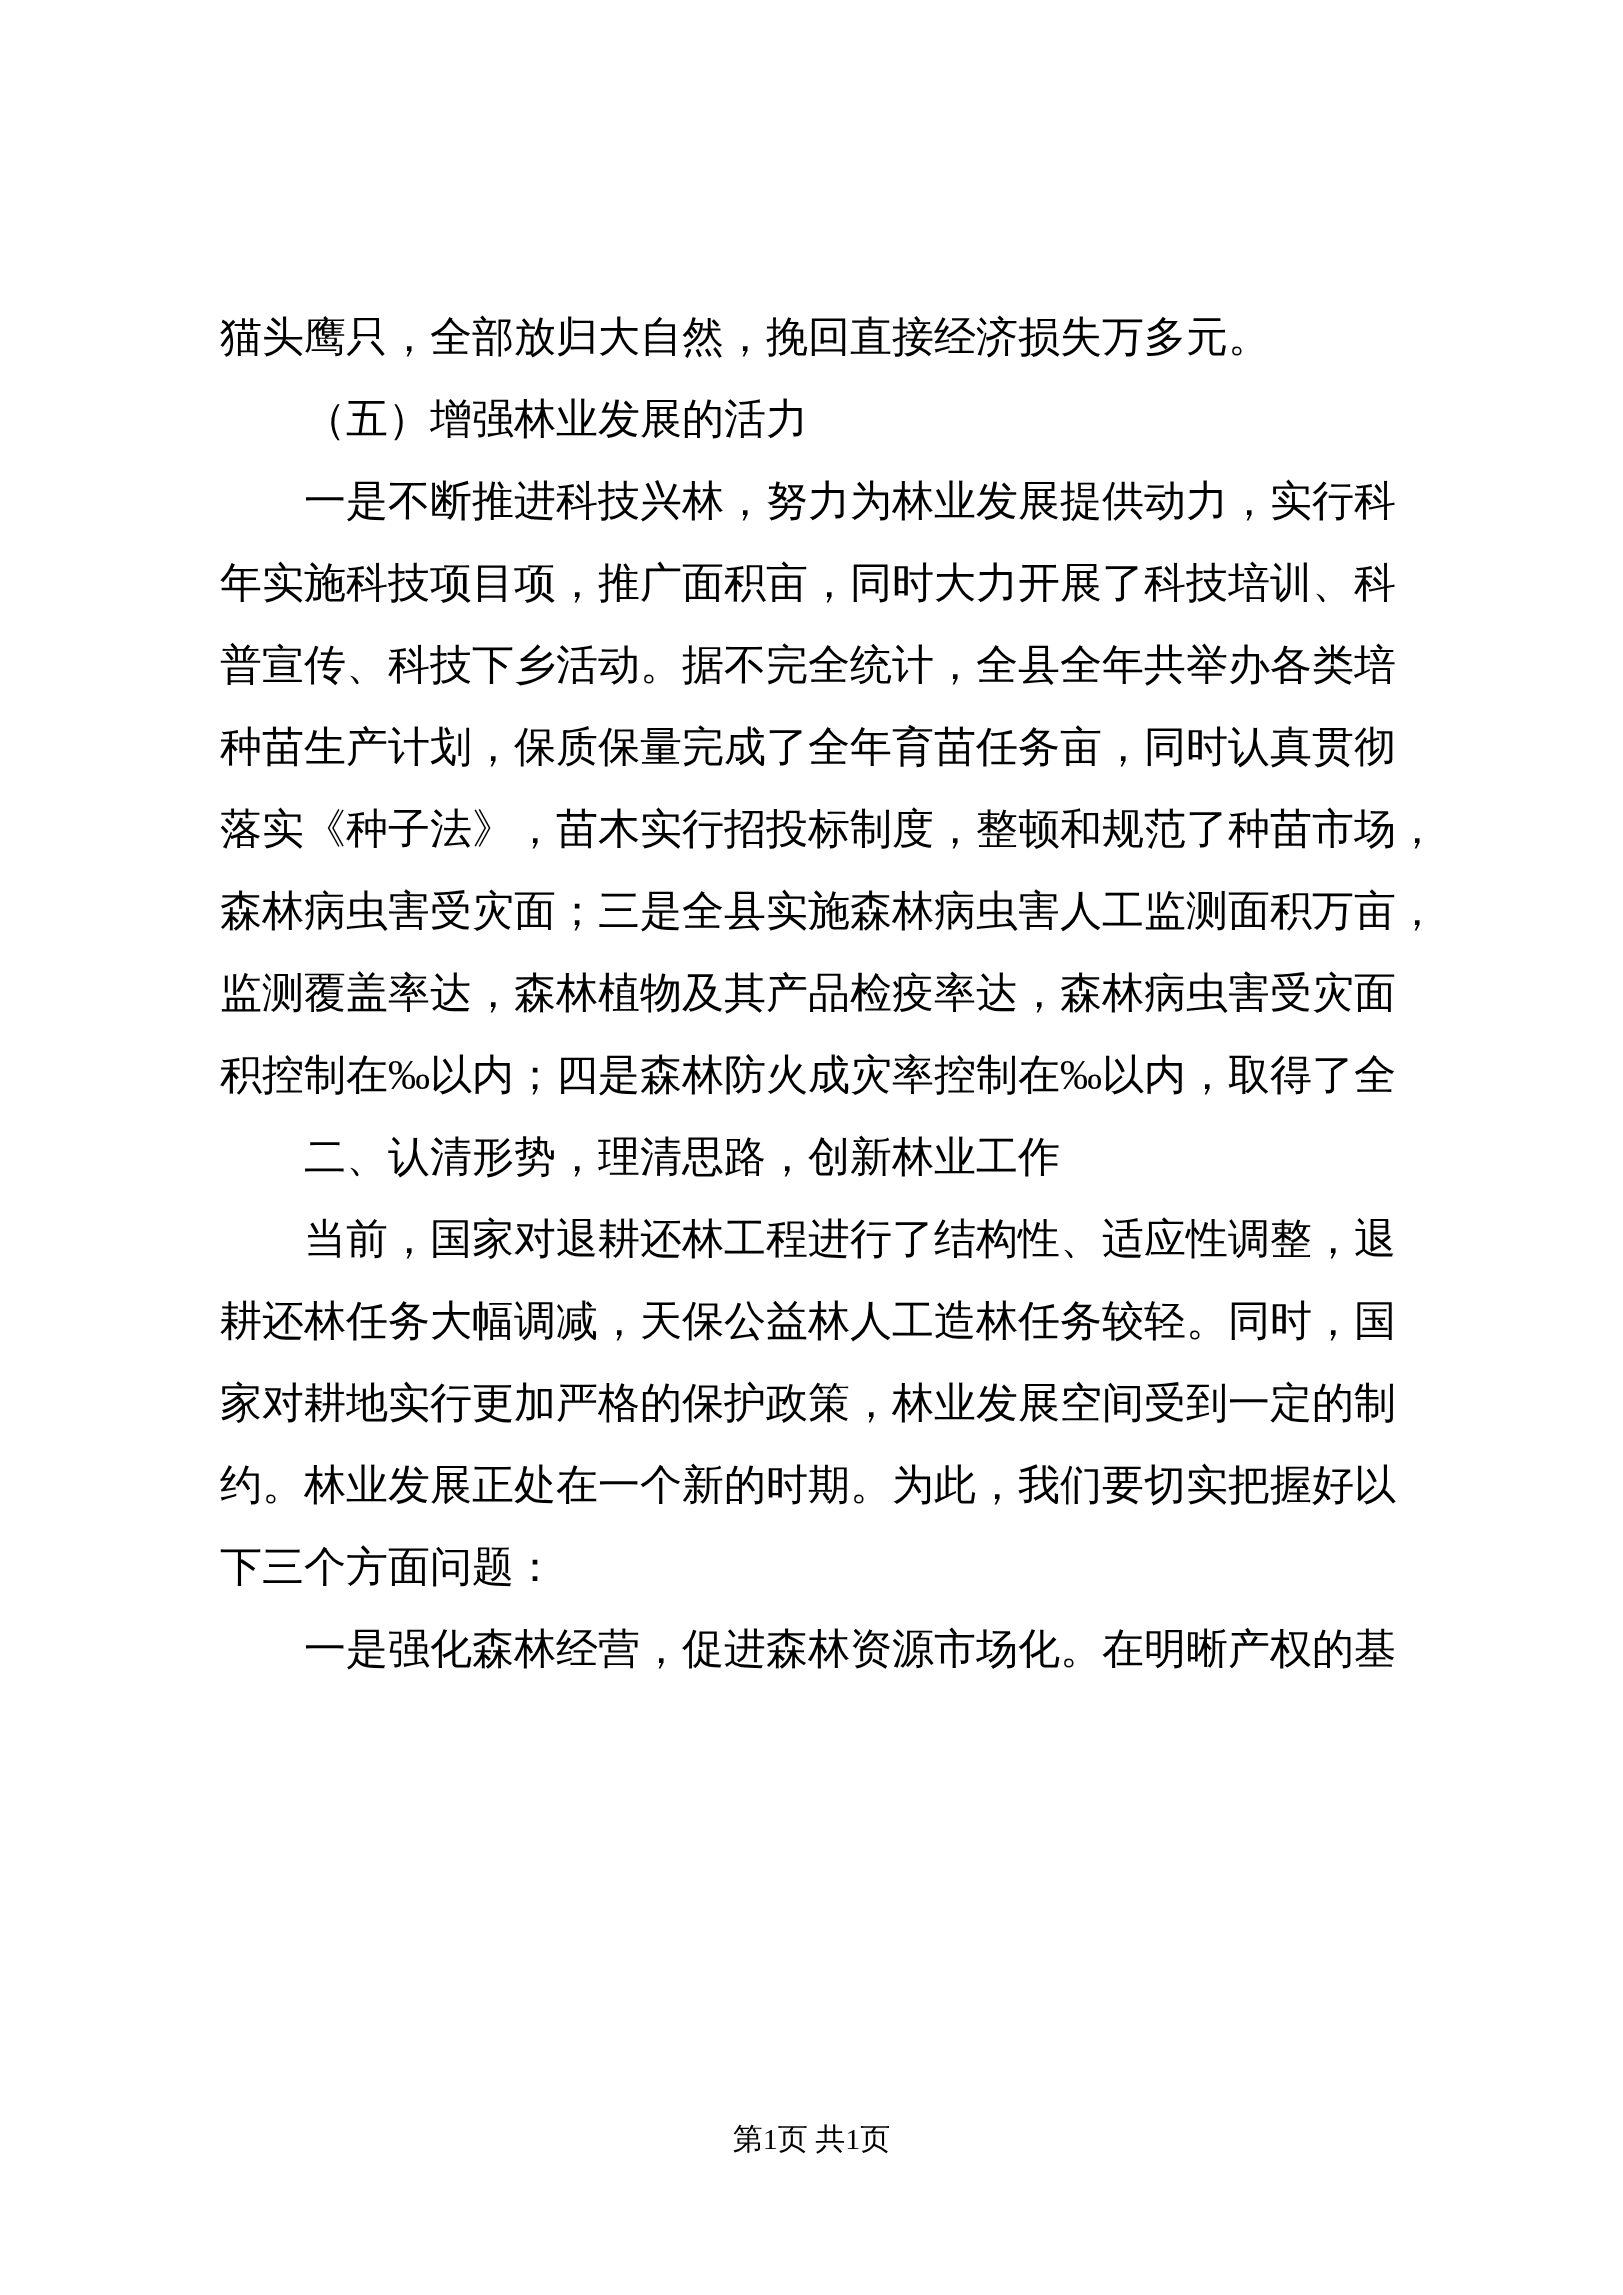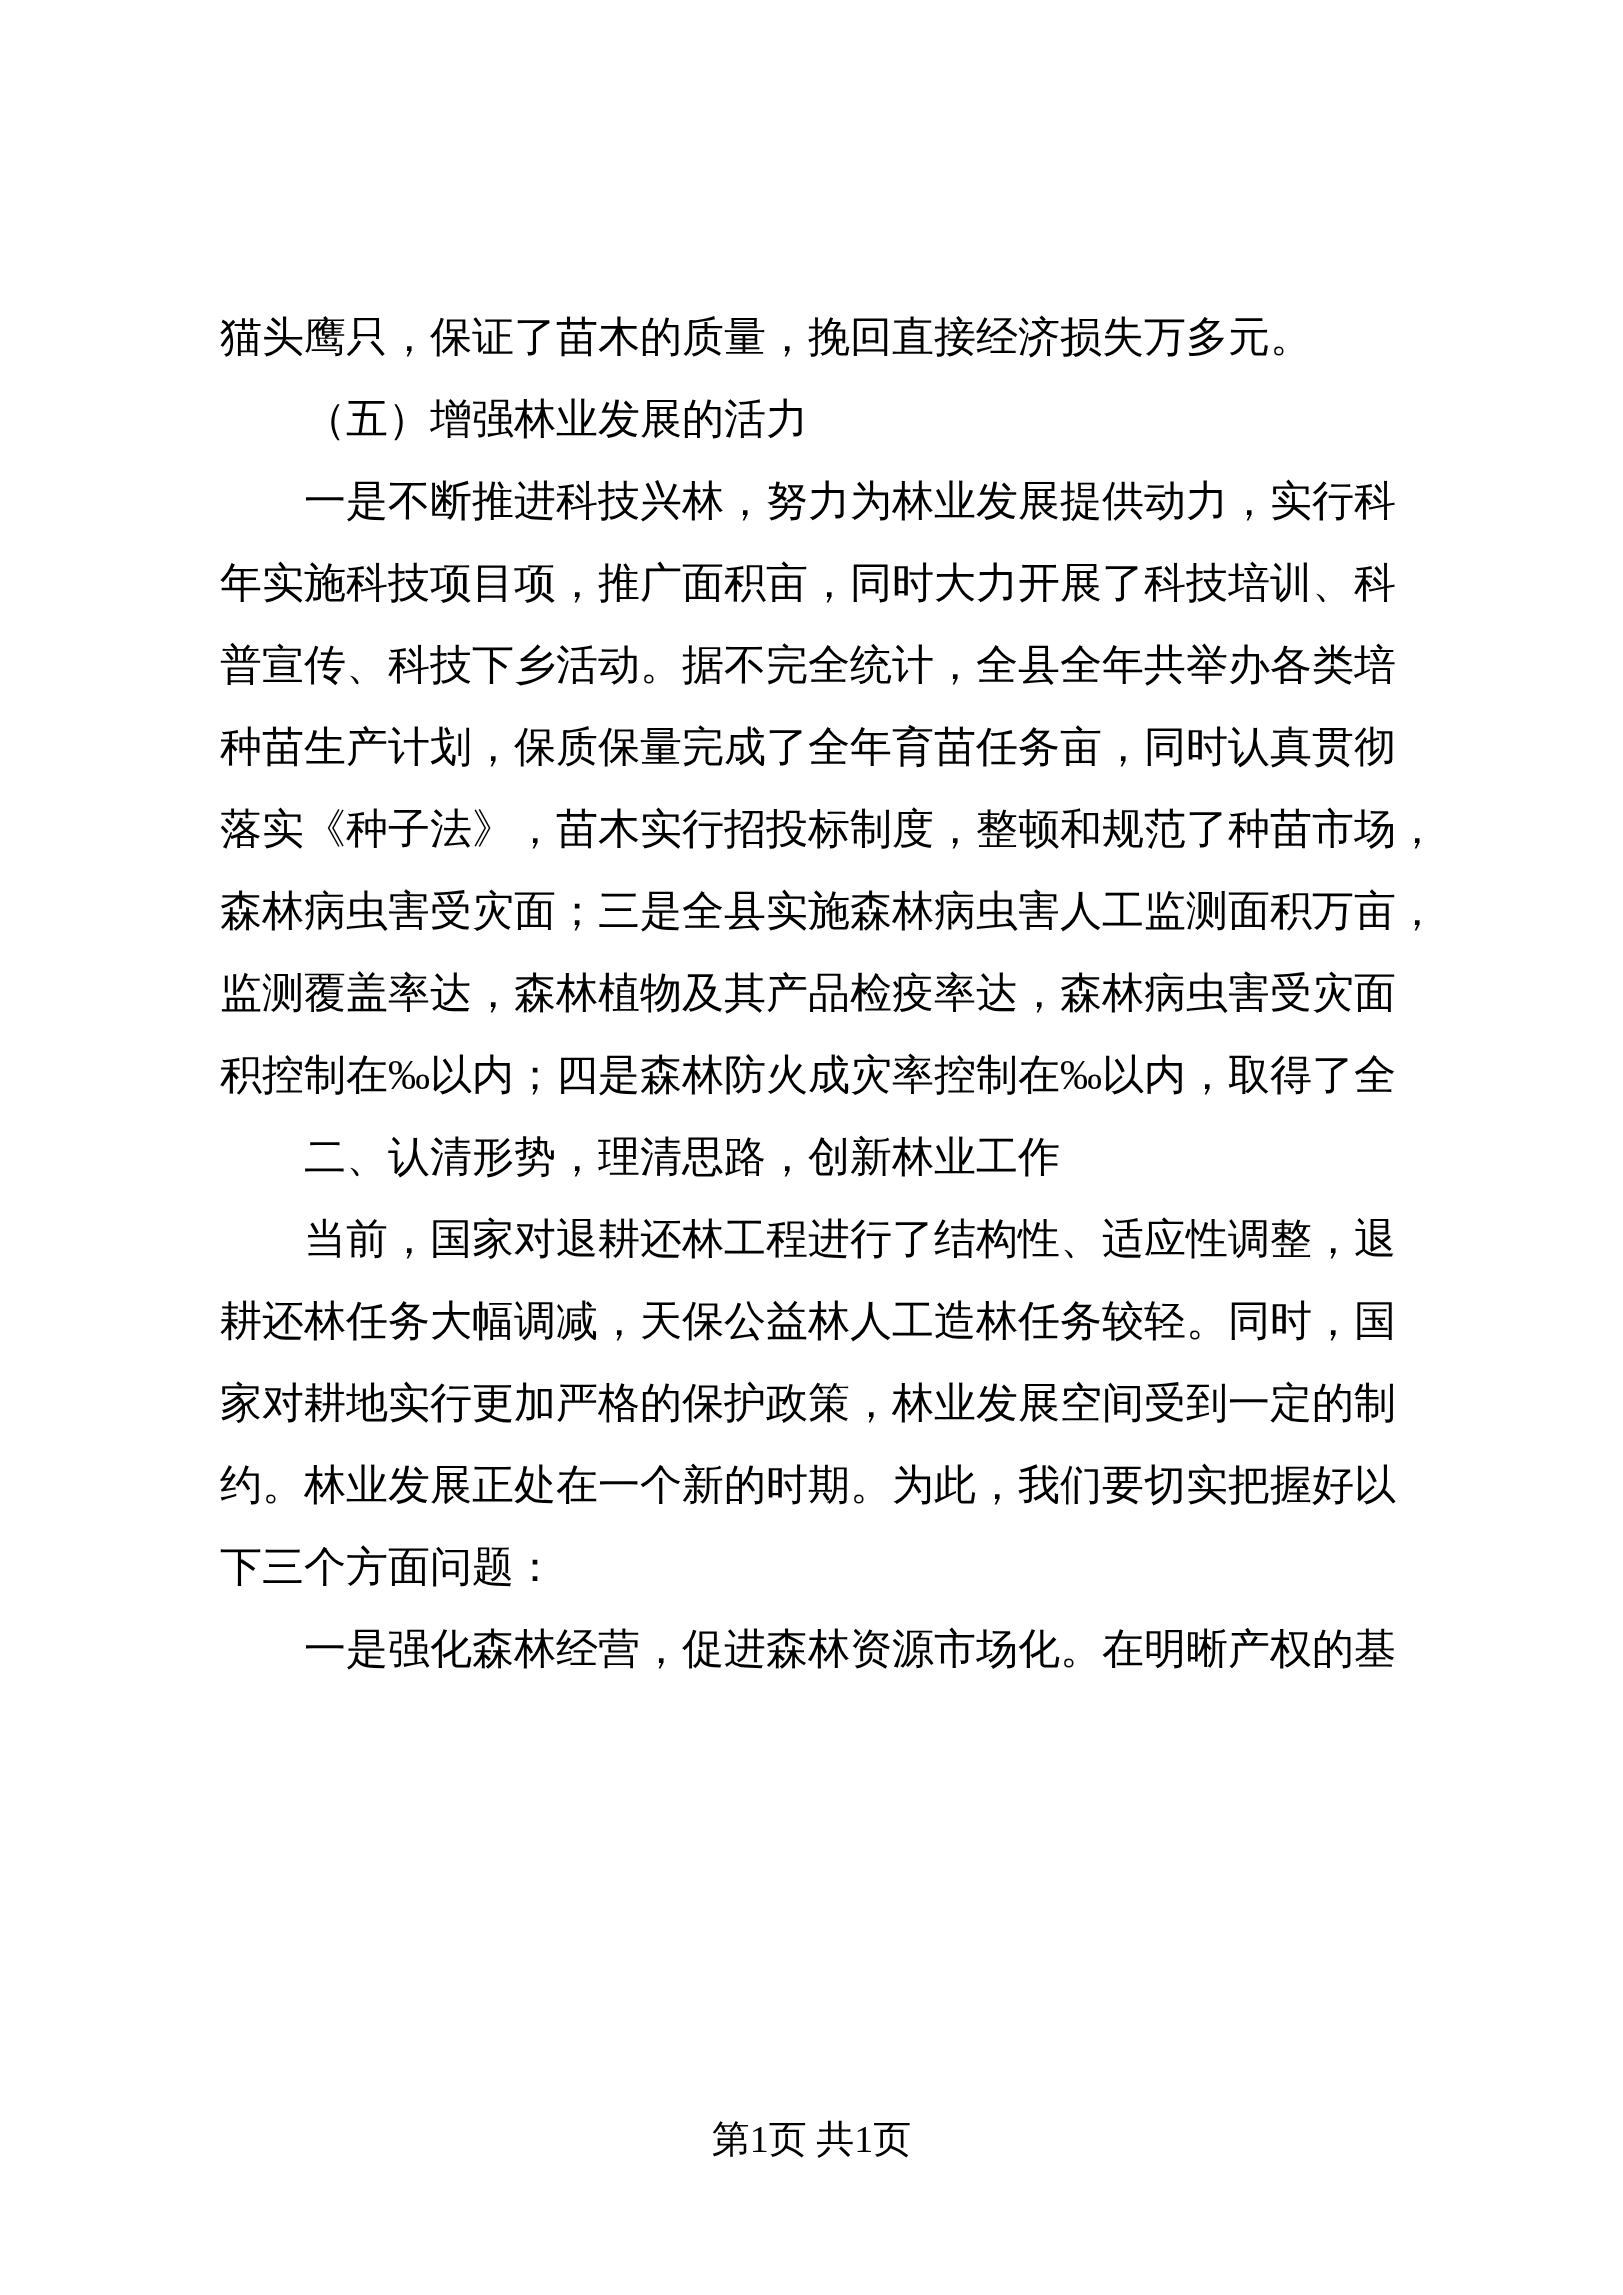--- a/index.html
+++ b/index.html
@@ -32,31 +32,31 @@
   }
   .doc-line.indent {
     padding-left: 84px;
   }
   .footer {
     position: absolute;
     left: 0;
     top: 2098px;
     width: 100%;
     text-align: center;
-    font-size: 38px;
+    font-size: 30px;
     line-height: 82px;
     color: #000000;
   }
 </style>
 </head>
 <body>
 
 <div class="page">
   <div class="content">
-      <div class="doc-line">猫头鹰只，保证了苗木的质量，挽回直接经济损失万多元。</div>
+      <div class="doc-line">猫头鹰只，全部放归大自然，挽回直接经济损失万多元。</div>
       <div class="doc-line indent">（五）增强林业发展的活力</div>
       <div class="doc-line indent">一是不断推进科技兴林，努力为林业发展提供动力，实行科</div>
       <div class="doc-line">年实施科技项目项，推广面积亩，同时大力开展了科技培训、科</div>
       <div class="doc-line">普宣传、科技下乡活动。据不完全统计，全县全年共举办各类培</div>
       <div class="doc-line">种苗生产计划，保质保量完成了全年育苗任务亩，同时认真贯彻</div>
       <div class="doc-line">落实《种子法》，苗木实行招投标制度，整顿和规范了种苗市场，</div>
       <div class="doc-line">森林病虫害受灾面；三是全县实施森林病虫害人工监测面积万亩，</div>
       <div class="doc-line">监测覆盖率达，森林植物及其产品检疫率达，森林病虫害受灾面</div>
       <div class="doc-line">积控制在‰以内；四是森林防火成灾率控制在‰以内，取得了全</div>
       <div class="doc-line indent">二、认清形势，理清思路，创新林业工作</div>

